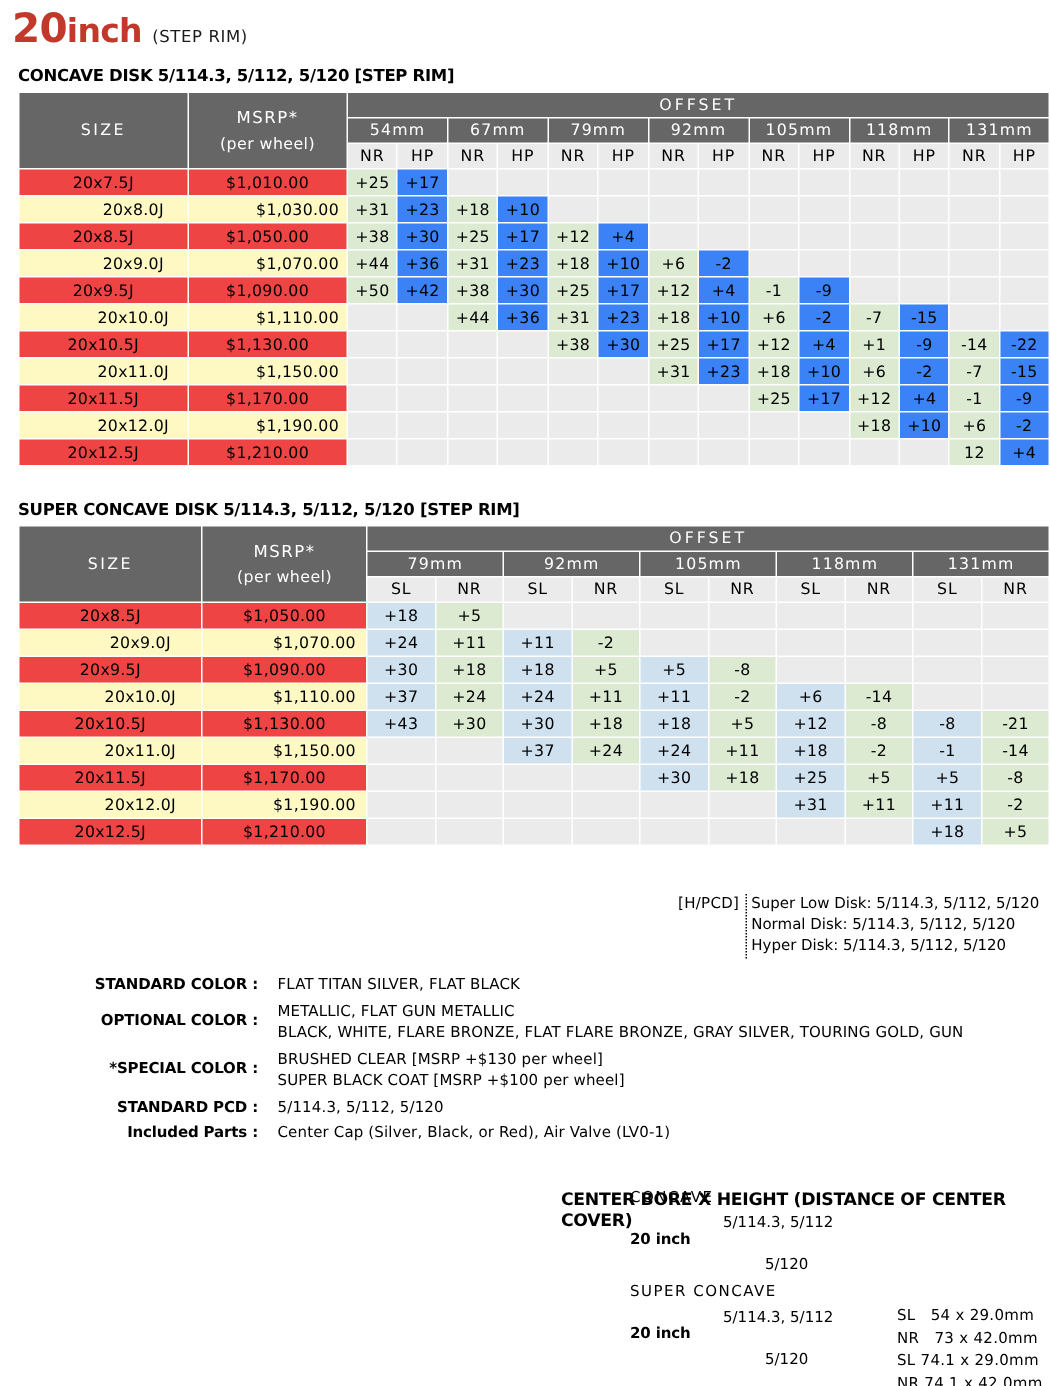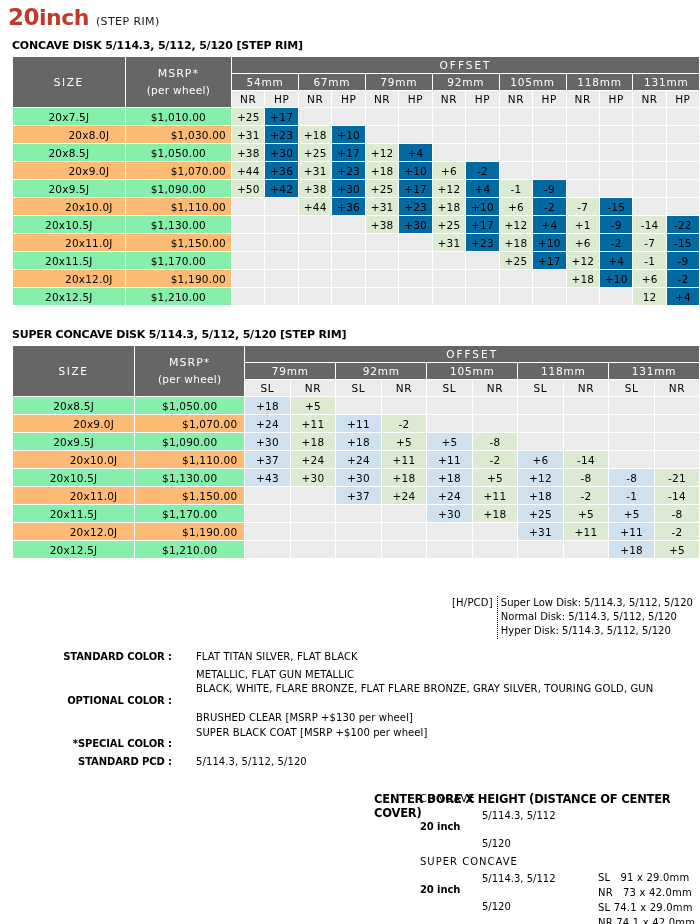--- a/index.html
+++ b/index.html
@@ -23,21 +23,21 @@
     align-items: baseline;
     gap: 7px;
   }
   .title-size {
     color: #c0392b;
     font-family: "DejaVu Sans", sans-serif;
     font-weight: bold;
     font-size: 22px;
     letter-spacing: -0.5px;
   }
-  .title-size .num { font-size: 23px; text-align: center; }
+  .title-size .num { font-size: 27px; text-align: center; }
   .title-sub {
     font-size: 11px;
     letter-spacing: 0.4px;
     color: #1a1a1a;
   }
 
   
   .section-heading {
     font-size: 11px;
     font-weight: bold;
@@ -84,25 +84,25 @@
   .size-cell, .price-cell {
     font-size: 10.5px;
     height: 17px;
     letter-spacing: 0.2px;
   }
   .val {
     font-size: 10.5px;
     height: 17px;
     letter-spacing: 0.2px;
   }
-  .row-a .size-cell, .row-a .price-cell { background: #86efac; }
-  .row-b .size-cell, .row-b .price-cell { background: #fdba74; padding-left: 40px; }
+  .row-a .size-cell, .row-a .price-cell { background: #ef4444; }
+  .row-b .size-cell, .row-b .price-cell { background: #fef9c3; padding-left: 40px; }
   .val.empty   { background: #ebebeb; }
   .val.c-nr    { background: #dcead1; }
-  .val.c-hp    { background: #0369a1; }
+  .val.c-hp    { background: #3b82f6; }
   .val.c-sl    { background: #cfe1ee; }
   .val.c-nr2   { background: #dcead1; }
 
   
   .pcd-note {
     position: absolute;
     left: 412px;
     top: 596px;
     font-size: 10px;
     line-height: 1.42;
@@ -134,33 +134,33 @@
     display: flex;
     align-items: flex-start;
     margin-bottom: 3px;
   }
   .spec-label {
     width: 172px;
     text-align: right;
     font-weight: bold;
     font-size: 10px;
     letter-spacing: -0.1px;
-    padding-right: 24px;
+    padding-right: 13px;
     flex: 0 0 172px;
     line-height: 1.45;
   }
   .spec-value {
     flex: 1;
     font-size: 10px;
     line-height: 1.45;
     letter-spacing: 0.1px;
     padding-right: 28px;
   }
   .spec-value .sub-line { display: block; }
-  .spec-row.tall .spec-label { padding-top: 6px; margin-top: 20px; }
+  .spec-row.tall .spec-label { padding-top: 6px; }
 
   
   .bore-title {
     position: absolute;
     left: 374px;
     top: 792px;
     font-size: 11.5px;
     font-weight: bold;
     letter-spacing: -0.2px;
   }
@@ -190,21 +190,21 @@
     text-align: left;
     letter-spacing: -0.1px;
   }
   .bore-pcds {
     width: 110px;
     flex: 0 0 110px;
     font-size: 10px;
     line-height: 1.0;
   }
   .bore-pcds .p1 { display: block; padding-top: 4px; }
-  .bore-pcds .p2 { display: block; padding-top: 18px; }
+  .bore-pcds .p2 { display: block; padding-top: 18px; margin-left: 28px; }
   .bore-vals {
     font-size: 10px;
     line-height: 1.5;
   }
   .bore-vals .bv { display: block; white-space: pre; letter-spacing: 0.2px; }
 </style>
 </head>
 <body>
 
 <div class="page-title">
@@ -658,20 +658,26 @@
         <span class="sub-line">BRUSHED CLEAR [MSRP +$130 per wheel]</span>
         <span class="sub-line">SUPER BLACK COAT [MSRP +$100 per wheel]</span>
       </div>
     </div>
     <div class="spec-row">
       <div class="spec-label">STANDARD PCD :</div>
       <div class="spec-value">
         <span class="sub-line">5/114.3, 5/112, 5/120</span>
       </div>
     </div>
+    <div class="spec-row">
+      <div class="spec-label">Included Parts :</div>
+      <div class="spec-value">
+        <span class="sub-line">Center Cap (Silver, Black, or Red), Air Valve (LV0-1)</span>
+      </div>
+    </div>
   </div>
 
 <div class="bore-title">CENTER BORE X HEIGHT (DISTANCE OF CENTER COVER)</div>
 <div class="bore-block concave" id="bore-0">
     <div class="bore-heading">CONCAVE</div>
     <div class="bore-grid">  
       <div class="bore-inch">20 inch</div>  
       <div class="bore-pcds">    
         <span class="p1">5/114.3, 5/112</span>    
         <span class="p2">5/120</span>  
@@ -680,19 +686,19 @@
   </div>
 <div class="bore-block superconcave" id="bore-1">
     <div class="bore-heading">SUPER CONCAVE</div>
     <div class="bore-grid">  
       <div class="bore-inch">20 inch</div>  
       <div class="bore-pcds">    
         <span class="p1">5/114.3, 5/112</span>    
         <span class="p2">5/120</span>  
       </div>  
       <div class="bore-vals">
-        <span class="bv">SL   91 x 29.0mm</span>
+        <span class="bv">SL   54 x 29.0mm</span>
         <span class="bv">NR   73 x 42.0mm</span>
         <span class="bv">SL 74.1 x 29.0mm</span>
         <span class="bv">NR 74.1 x 42.0mm</span>  
       </div>
     </div>
   </div>
 
 </body></html>

